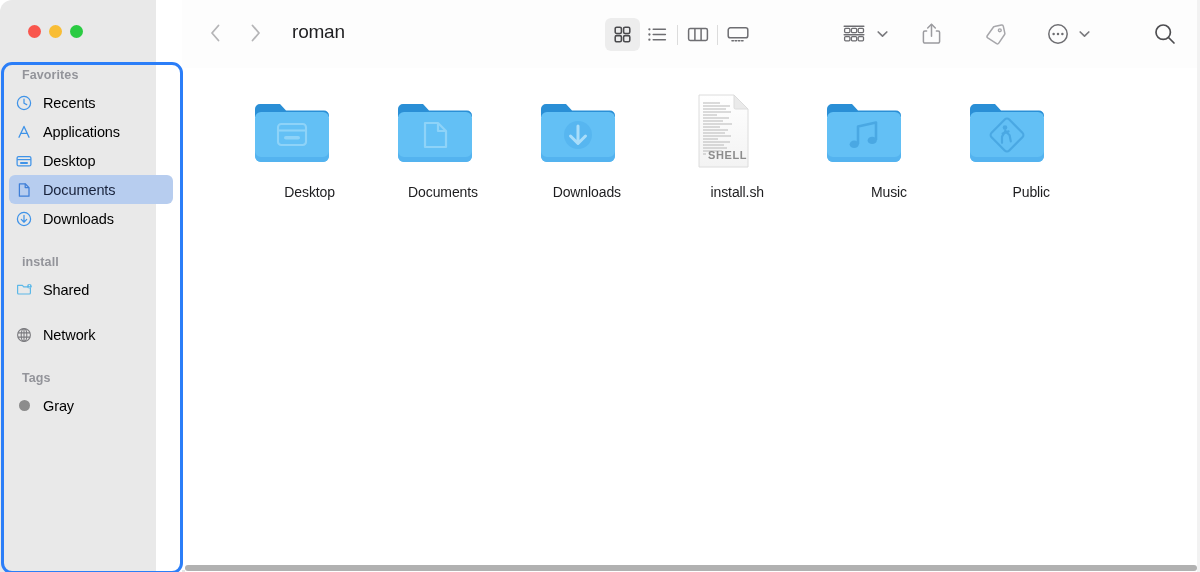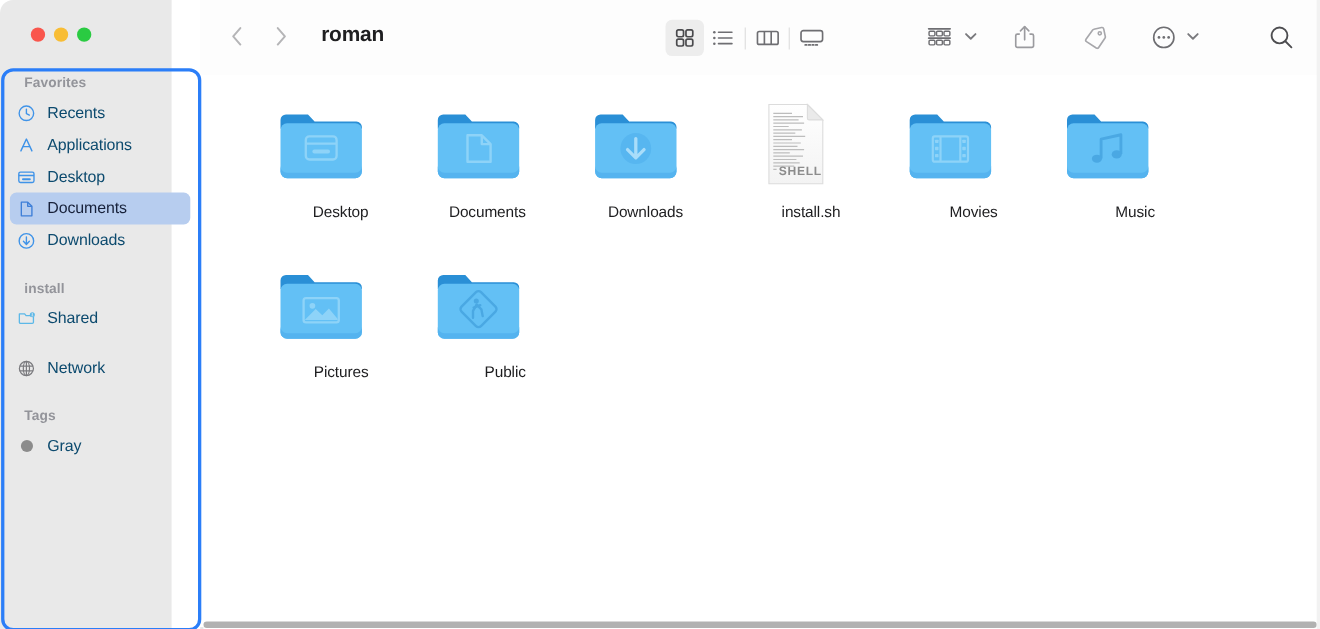--- a/index.html
+++ b/index.html
@@ -31,36 +31,36 @@
     font-size:12.5px; color:#93949a; font-weight:600;
     padding:0 0 0 22px; height:26px; line-height:26px; letter-spacing:0.1px;
   }
   .side-item {
     display:flex; align-items:center; gap:9px;
     height:29px; margin:0 9px 0 9px; padding-left:5px;
     border-radius:6px; cursor:default;
   }
   .side-item.selected { background:#b7cdef; }
   .side-item .si-icon { width:20px; height:20px; flex:0 0 20px; display:flex; align-items:center; justify-content:center; }
-  .side-item .si-label { font-size:14.5px; color:#0c4a6e; white-space:nowrap; letter-spacing:-0.1px; }
+  .side-item .si-label { font-size:14.5px; color:#000000; white-space:nowrap; letter-spacing:-0.1px; }
   .side-item.selected .si-label { color:#17213a; }
   .side-gap { height:16px; }
 
   .tag-dot { width:11px; height:11px; border-radius:50%; display:block; }
 
   
   #toolbar {
     position:absolute; left:182px; top:0; width:1018px; height:68px;
     background:#fdfdfd;
   }
   .nav-arrows { position:absolute; left:24px; top:18px; display:flex; gap:22px; }
   .nav-arrow { width:18px; height:30px; display:flex; align-items:center; justify-content:center; cursor:default; }
   #finder-title {
     position:absolute; left:110px; top:21px;
-    font-size:19px; font-weight:bold; color:#1f1f21; letter-spacing:-0.2px;
+    font-size:19px; font-weight:normal; color:#1f1f21; letter-spacing:-0.2px;
   }
 
   .seg-control { position:absolute; left:423px; top:18px; display:flex; align-items:center; height:33px; }
   .seg-btn {
     width:35px; height:33px; display:flex; align-items:center; justify-content:center;
     border-radius:6px; cursor:default;
   }
   .seg-btn.active { background:#ededed; }
   .seg-div { width:1px; height:20px; background:#dcdcdc; margin:0 2px; }
 
@@ -392,68 +392,35 @@
                 <path d="M25 57 H49"></path>
               <path d="M25 60 H44"></path>
                 <path d="M25 63 H28"></path>
             </g>
             <text x="30" y="68" font-family="'Liberation Sans', sans-serif" font-size="11" font-weight="bold" fill="#8c8c8c" letter-spacing="0.6">SHELL</text>
           </svg>
         </span>
         <span class="file-label">install.sh</span>
       </div>
 
-      <div class="file-cell">
-        <span class="file-icon">
-          <svg width="86" height="76" viewBox="0 0 86 76">
-            <path d="M6 14 A5 5 0 0 1 11 9 H31 L37 15.5 H75 A5 5 0 0 1 80 20.5 V22 H6 Z" fill="#2a8fd6"></path>
-            <rect x="6" y="17" width="74" height="50" rx="6" fill="#63c0f5"></rect>
-            <path d="M6 56 A6 6 0 0 0 12 62 H74 A6 6 0 0 0 80 56 V61 A6 6 0 0 1 74 67 H12 A6 6 0 0 1 6 61 Z" fill="#54b3ef"></path>
-            <rect x="27" y="29" width="32" height="23" rx="1.8" fill="none" stroke="#8ed3f8" stroke-width="2"></rect>
-            <path d="M34 29 V52 M52 29 V52" stroke="#8ed3f8" stroke-width="2"></path>
-            <g fill="#8ed3f8">
-              <rect x="29" y="32" width="3.2" height="3" rx="0.6"></rect>
-                <rect x="29" y="38.5" width="3.2" height="3" rx="0.6"></rect>
-                <rect x="29" y="45" width="3.2" height="3" rx="0.6"></rect>
-              <rect x="53.8" y="32" width="3.2" height="3" rx="0.6"></rect>
-                <rect x="53.8" y="38.5" width="3.2" height="3" rx="0.6"></rect>
-                <rect x="53.8" y="45" width="3.2" height="3" rx="0.6"></rect>
-            </g>
-          </svg>
-        </span>
-        <span class="file-label">Movies</span>
-      </div>
 
       <div class="file-cell">
         <span class="file-icon">
           <svg width="86" height="76" viewBox="0 0 86 76">
             <path d="M6 14 A5 5 0 0 1 11 9 H31 L37 15.5 H75 A5 5 0 0 1 80 20.5 V22 H6 Z" fill="#2a8fd6"></path>
             <rect x="6" y="17" width="74" height="50" rx="6" fill="#63c0f5"></rect>
             <path d="M6 56 A6 6 0 0 0 12 62 H74 A6 6 0 0 0 80 56 V61 A6 6 0 0 1 74 67 H12 A6 6 0 0 1 6 61 Z" fill="#54b3ef"></path>
             <path d="M37 49 V31.5 L55 27.5 V45" fill="none" stroke="#4aa8e3" stroke-width="2.6" stroke-linejoin="round"></path>
             <ellipse cx="33.2" cy="49.3" rx="4.6" ry="3.7" fill="#4aa8e3"></ellipse>
             <ellipse cx="51.2" cy="45.4" rx="4.6" ry="3.7" fill="#4aa8e3"></ellipse>
           </svg>
         </span>
         <span class="file-label">Music</span>
       </div>
 
-      <div class="file-cell">
-        <span class="file-icon">
-          <svg width="86" height="76" viewBox="0 0 86 76">
-            <path d="M6 14 A5 5 0 0 1 11 9 H31 L37 15.5 H75 A5 5 0 0 1 80 20.5 V22 H6 Z" fill="#2a8fd6"></path>
-            <rect x="6" y="17" width="74" height="50" rx="6" fill="#63c0f5"></rect>
-            <path d="M6 56 A6 6 0 0 0 12 62 H74 A6 6 0 0 0 80 56 V61 A6 6 0 0 1 74 67 H12 A6 6 0 0 1 6 61 Z" fill="#54b3ef"></path>
-            <rect x="27" y="30" width="32" height="22" rx="2.2" fill="none" stroke="#8ed3f8" stroke-width="2.1"></rect>
-            <circle cx="35" cy="37" r="2.6" fill="#8ed3f8"></circle>
-            <path d="M28 50 L38 40 L44 45.5 L50 39.5 L58 49 L58 50 Z" fill="#8ed3f8"></path>
-          </svg>
-        </span>
-        <span class="file-label">Pictures</span>
-      </div>
 
       <div class="file-cell">
         <span class="file-icon">
           <svg width="86" height="76" viewBox="0 0 86 76">
             <path d="M6 14 A5 5 0 0 1 11 9 H31 L37 15.5 H75 A5 5 0 0 1 80 20.5 V22 H6 Z" fill="#2a8fd6"></path>
             <rect x="6" y="17" width="74" height="50" rx="6" fill="#63c0f5"></rect>
             <path d="M6 56 A6 6 0 0 0 12 62 H74 A6 6 0 0 0 80 56 V61 A6 6 0 0 1 74 67 H12 A6 6 0 0 1 6 61 Z" fill="#54b3ef"></path>
             <rect x="30.5" y="27.5" width="25" height="25" rx="3.2" transform="rotate(45 43 40)" fill="none" stroke="#4aa8e3" stroke-width="2.2"></rect>
             <circle cx="41" cy="32.6" r="2.3" fill="#4aa8e3"></circle>
             <path d="M41.4 36 L38 41.6 L38 47.8" fill="none" stroke="#4aa8e3" stroke-width="2.2" stroke-linecap="round" stroke-linejoin="round"></path>

